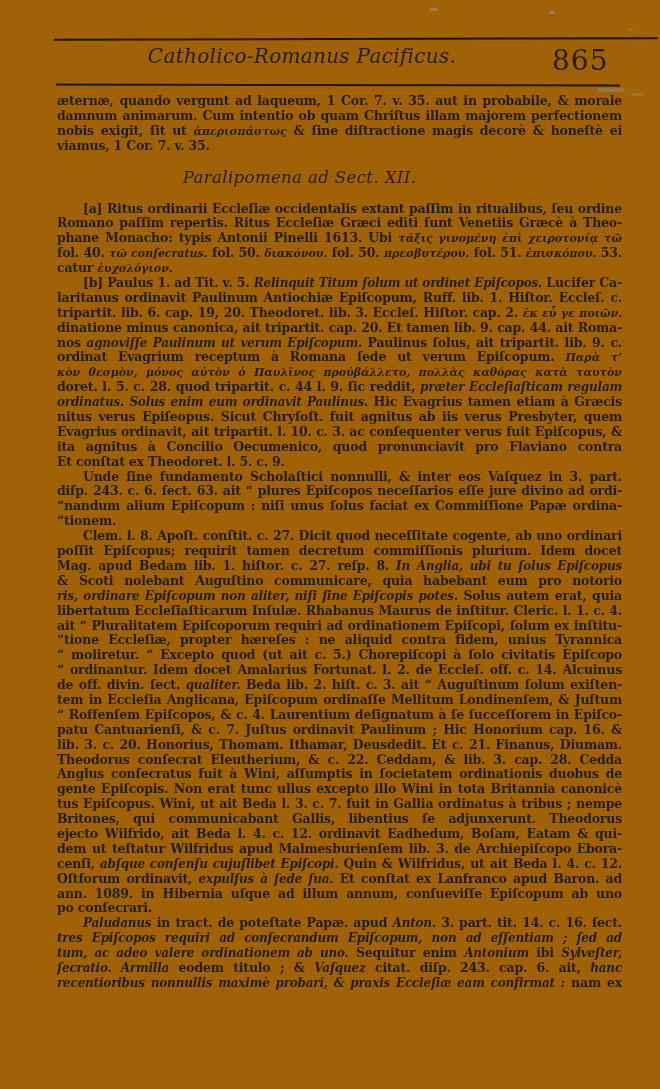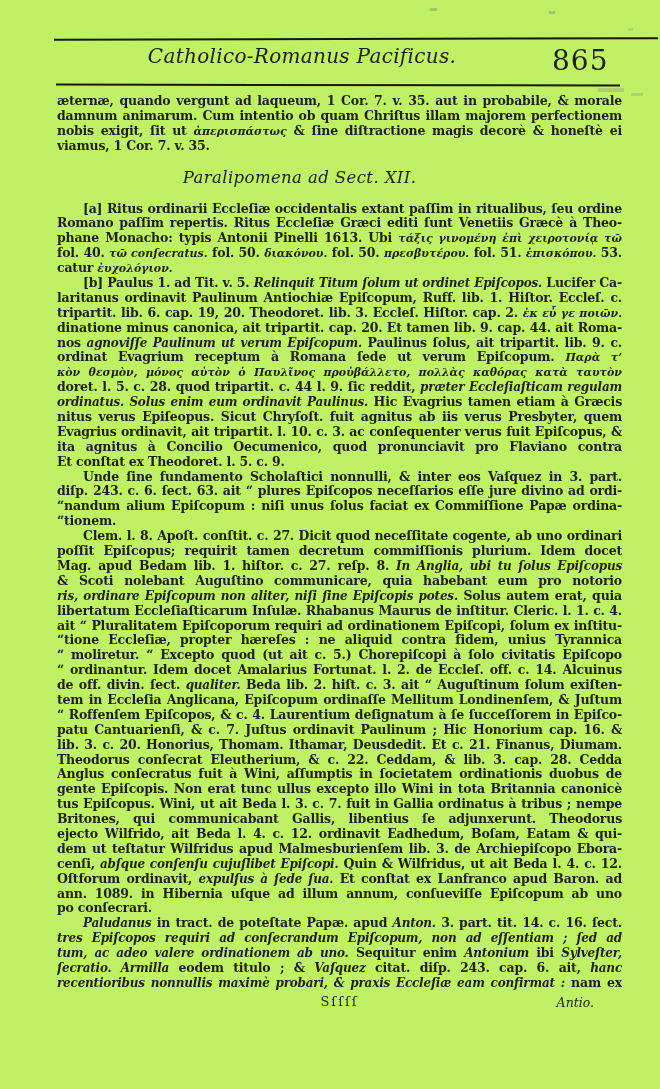--- a/index.html
+++ b/index.html
@@ -1,19 +1,19 @@
 <!DOCTYPE html>
 <html><head>
 <meta charset="utf-8">
 <style>
   html,body{margin:0;padding:0;}
   .page{
     position:relative;
     width:660px;height:1089px;
-    background:#bef264;
+    background:#a16207;
     font-family:"DejaVu Serif","Liberation Serif",serif;
     color:#221e19;
     overflow:hidden;
   }
   
   .rule{position:absolute;background:#1b1712;}
   .rule1{left:54px;top:38px;width:604px;height:2px;transform:rotate(-0.15deg);}
   .rule2{left:56px;top:84px;width:564px;height:2px;transform:rotate(0.08deg);}
   .running-title{
     position:absolute;left:57px;top:44px;width:490px;
@@ -140,18 +140,14 @@
         <div class="para indent">
           <div class="line"><span class="it">Paludanus</span><span class="rm"> in tract. de poteſtate Papæ. apud </span><span class="it">Anton.</span><span class="rm"> 3.  part. tit. 14. c. 16. ſect. 9. ait,</span></div>
           <div class="line"><span class="it">tres Epiſcopos requiri ad conſecrandum Epiſcopum, non ad eſſentiam ; ſed ad ſolennitatem tan-</span></div>
           <div class="line"><span class="it">tum, ac adeo valere ordinationem ab uno.</span><span class="rm">  Sequitur enim </span><span class="it">Antonium</span><span class="rm"> ibi </span><span class="it">Sylveſter,</span><span class="rm"> verbo </span><span class="it">con-</span></div>
           <div class="line"><span class="it">ſecratio.  Armilla</span><span class="rm"> eodem titulo ; &amp; </span><span class="it">Vaſquez</span><span class="rm"> citat. diſp. 243. cap. 6. ait, </span><span class="it">hanc ſententiam</span></div>
           <div class="line"><span class="it">recentioribus nonnullis maximè probari, &amp; praxis Eccleſiæ eam confirmat :</span><span class="rm"> nam ex 10. can.</span></div>
         </div>
       </div>
   </div>
 
-  <div class="footer-row">
-    <div class="signature-mark">Sſſſſ</div>
-    <div class="catchword">Antio.</div>
-  </div>
 
 </div>
 
 </body></html>

